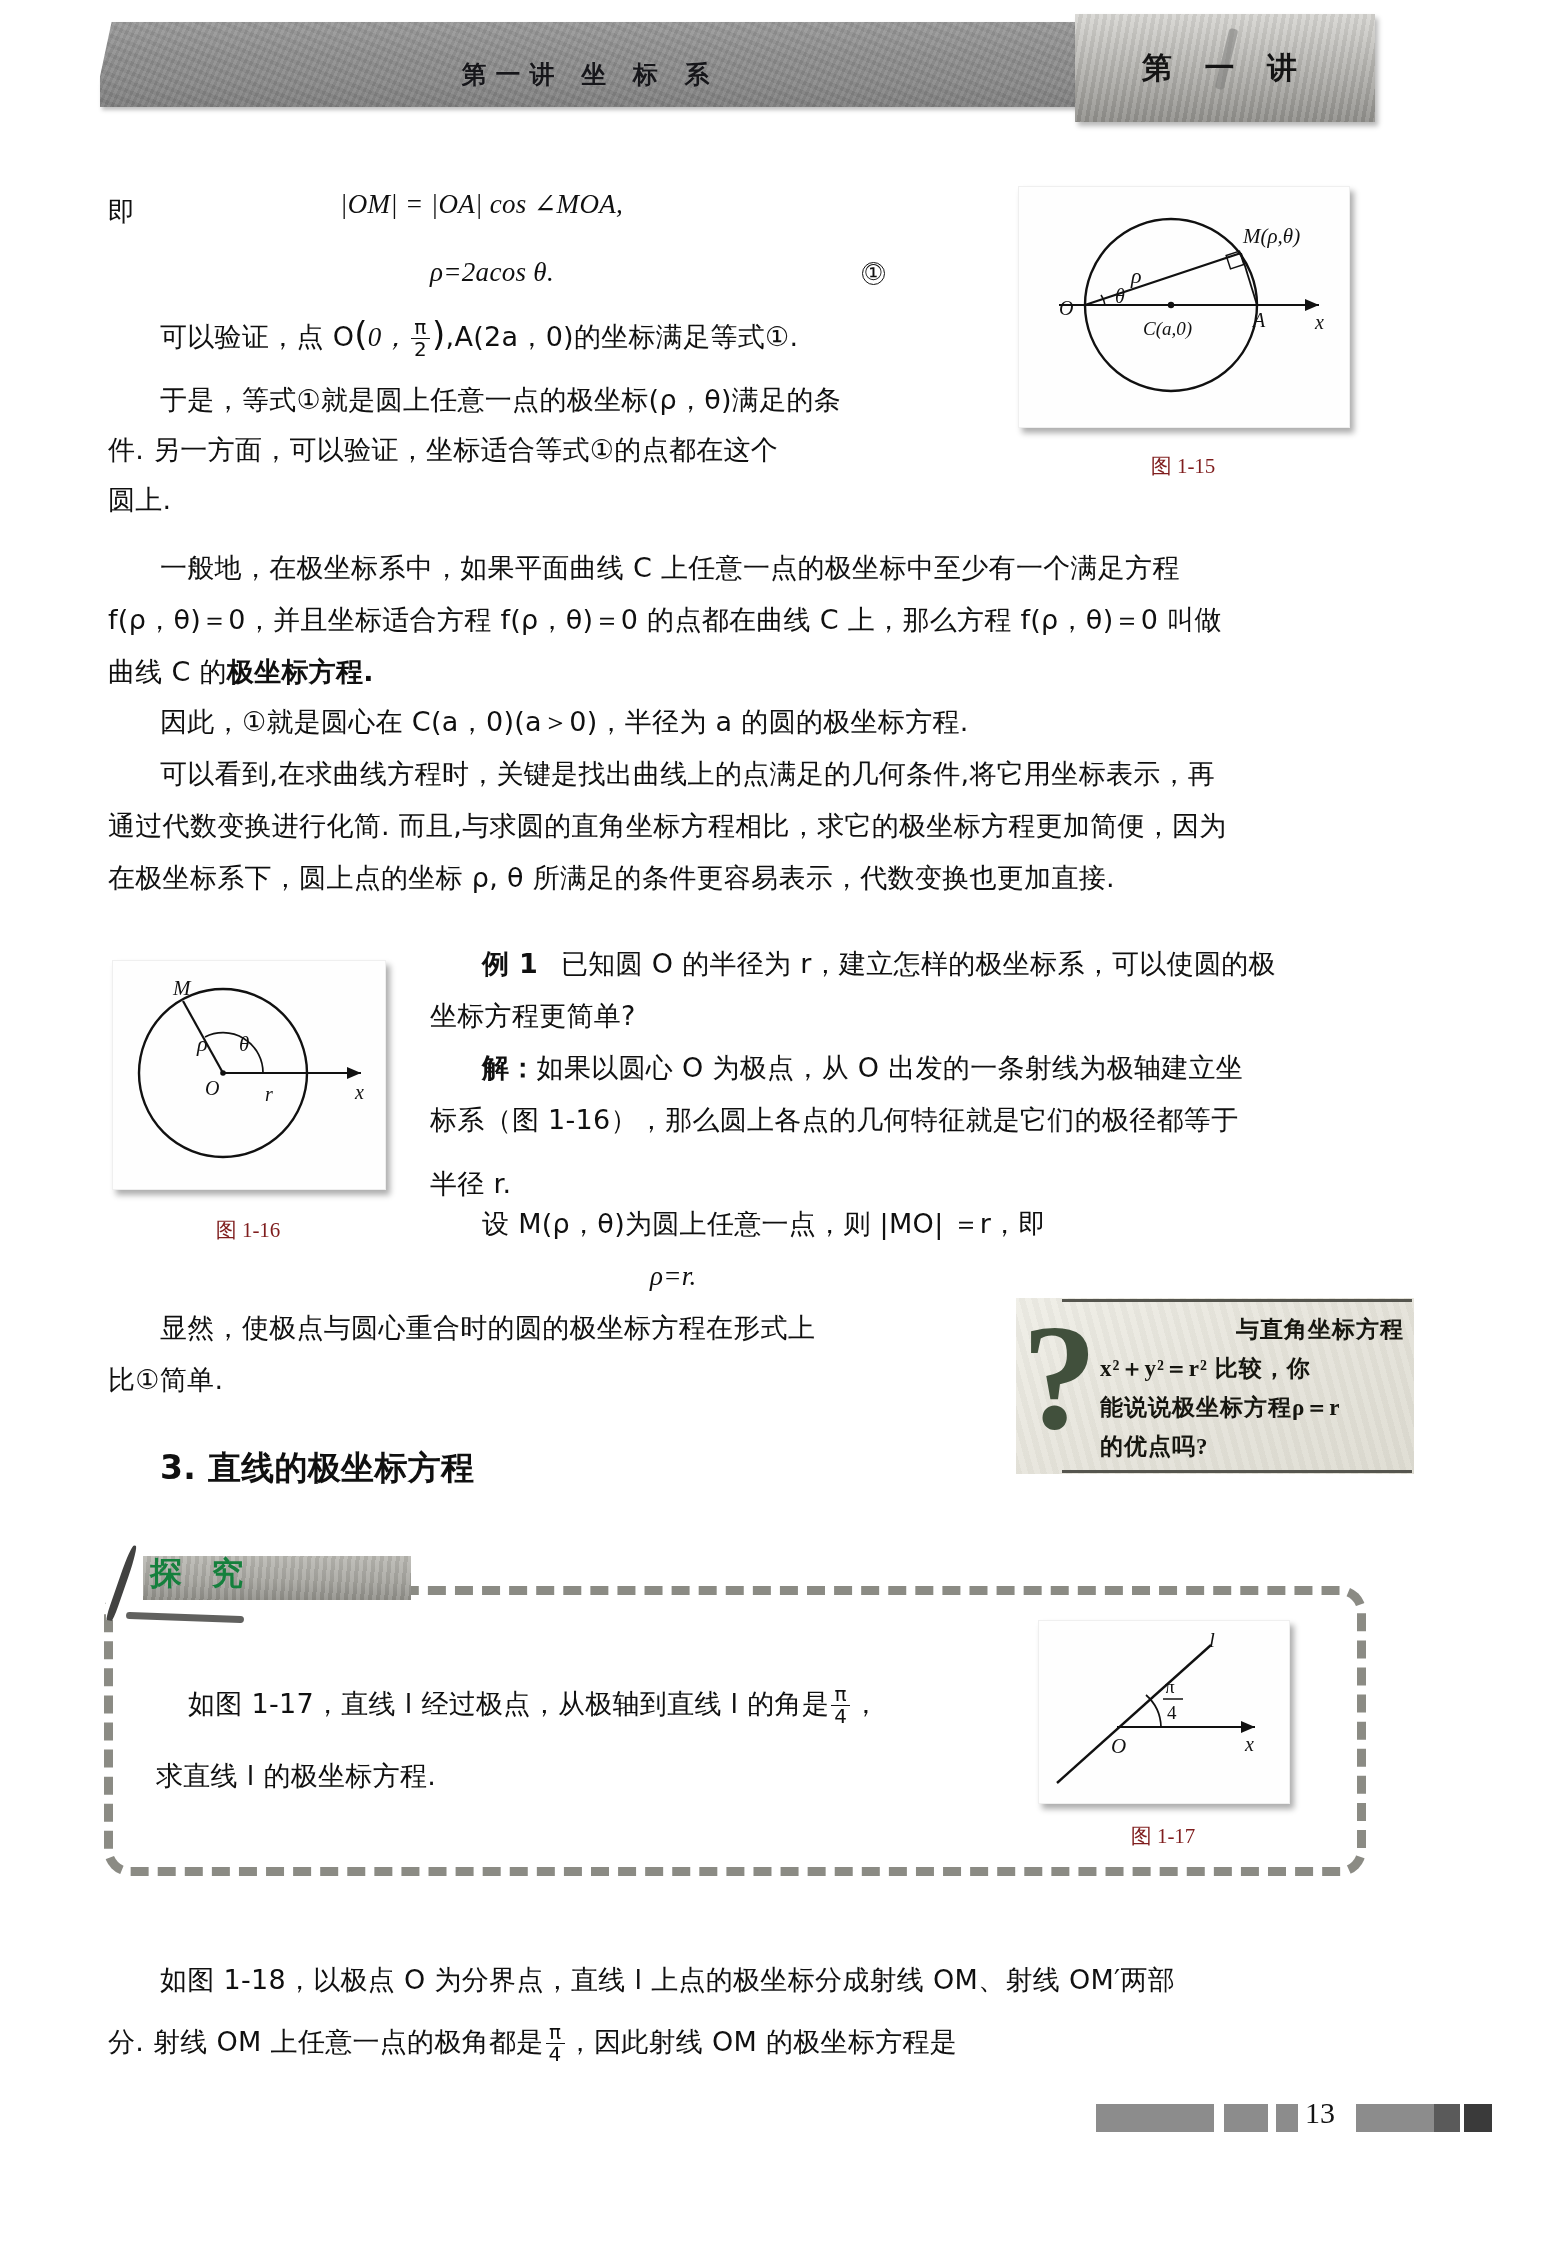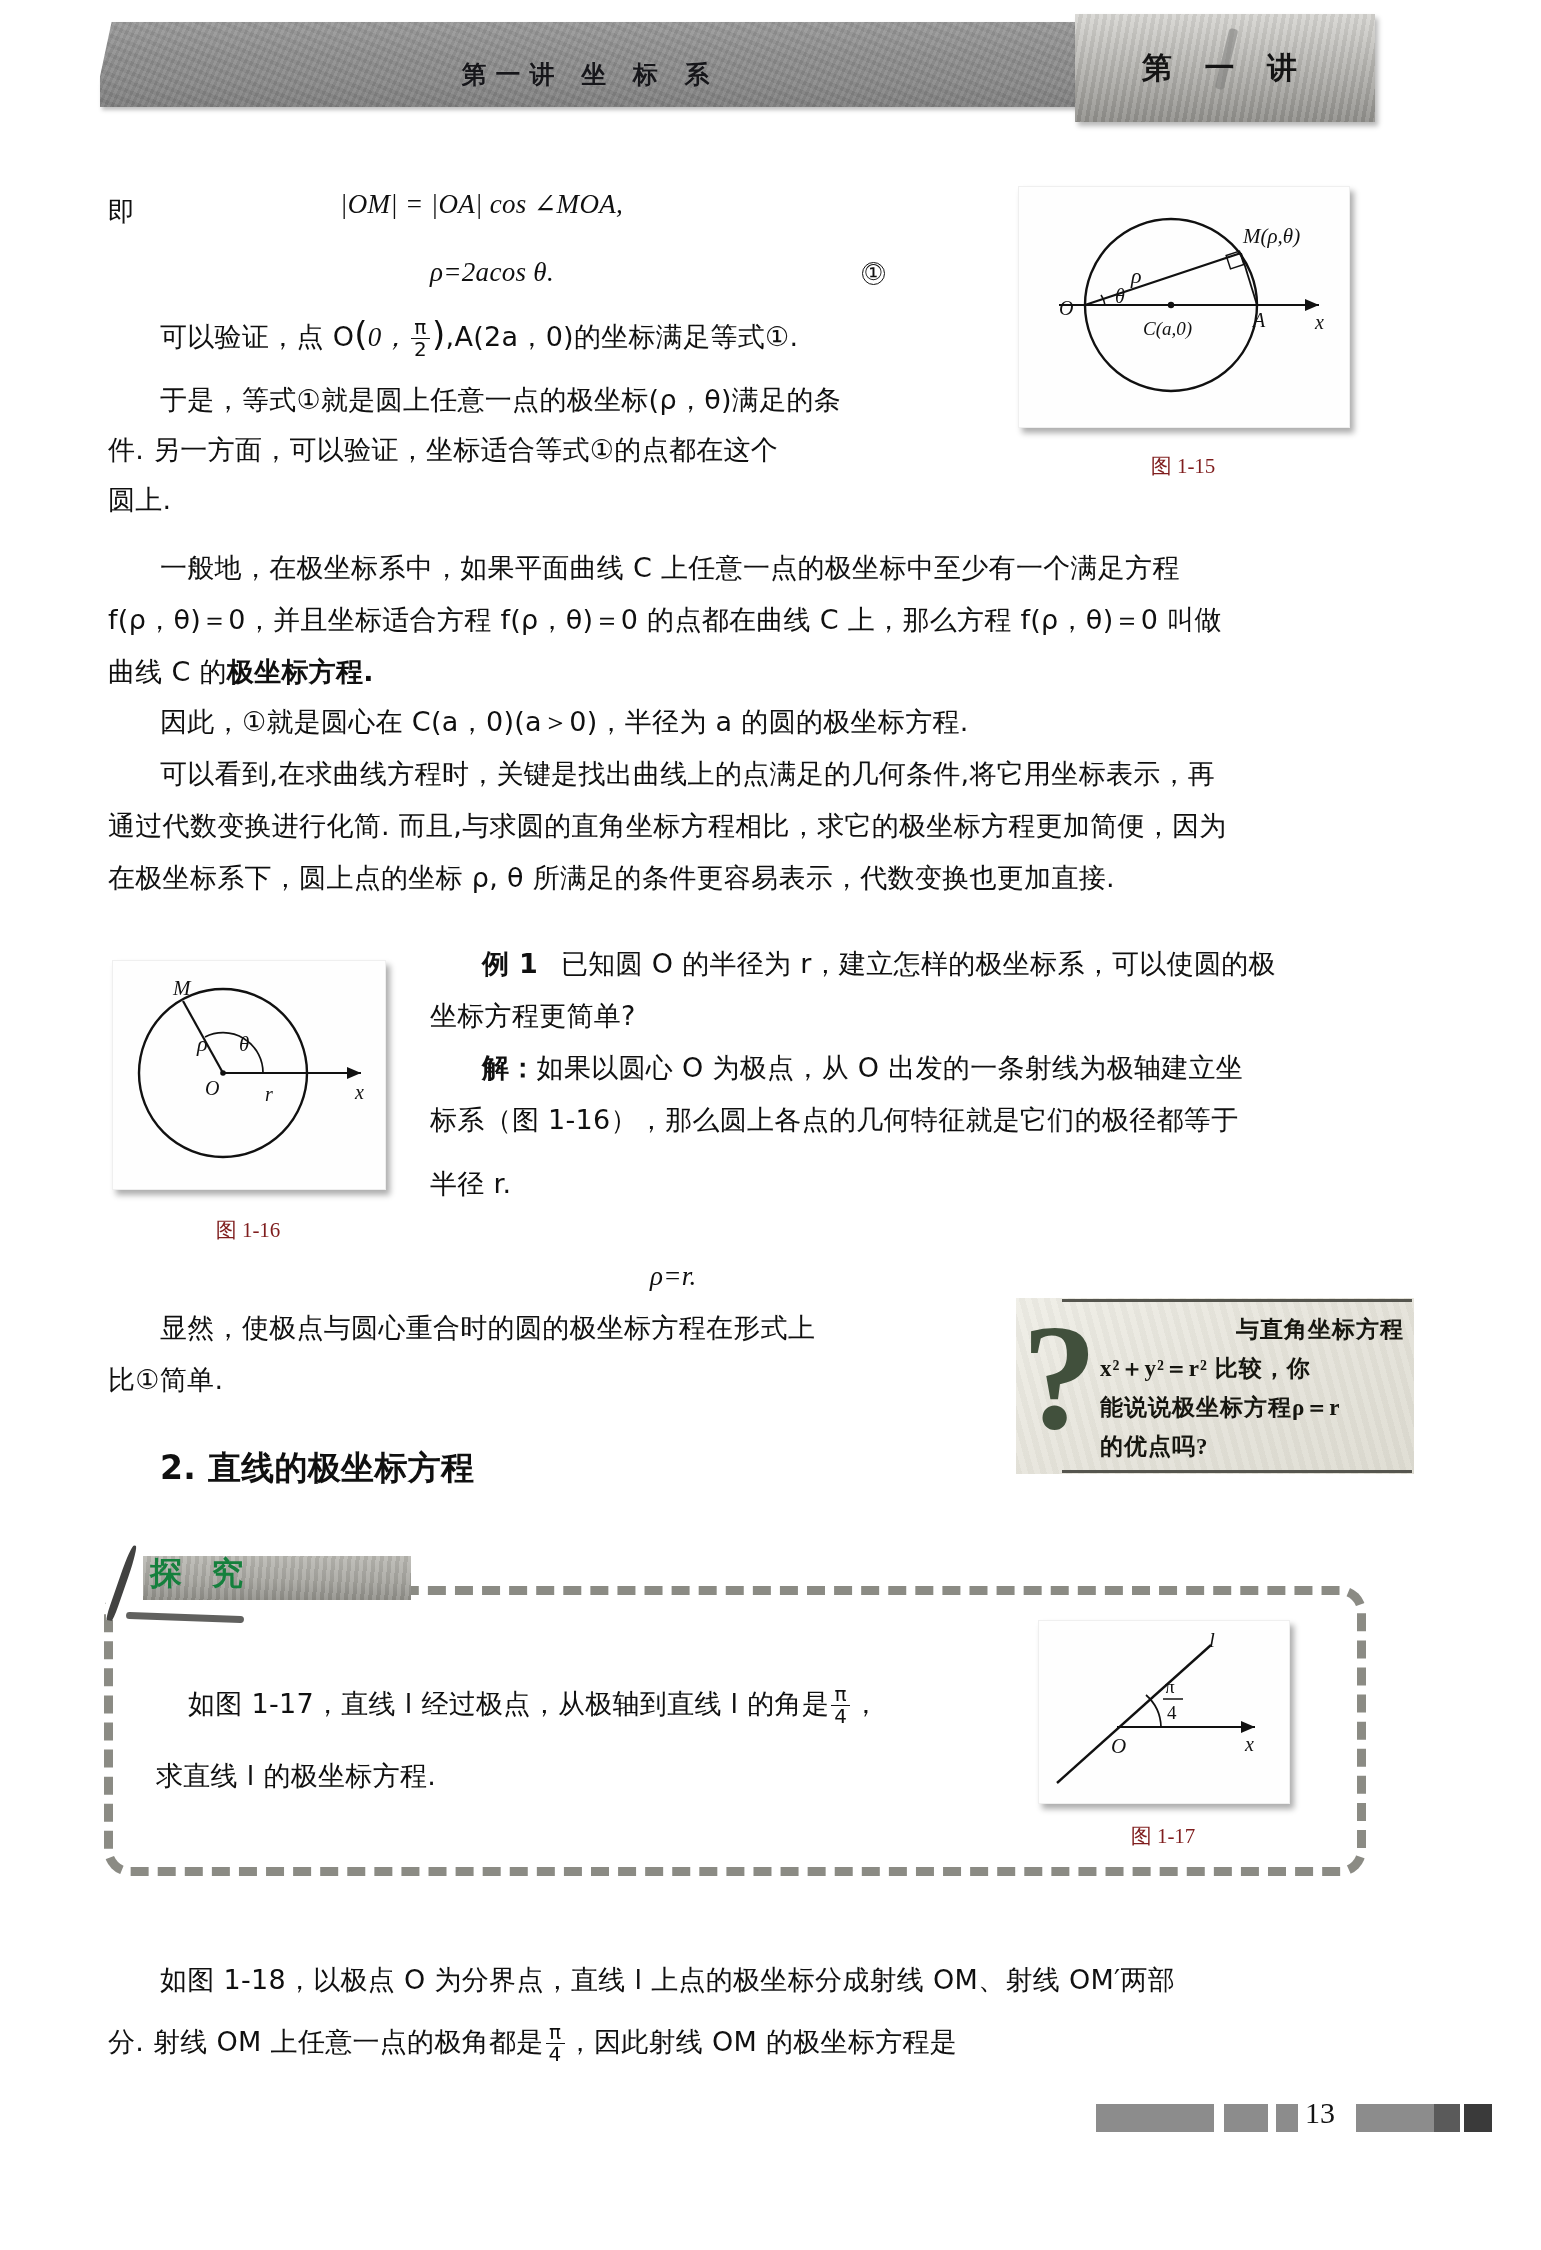--- a/index.html
+++ b/index.html
@@ -392,37 +392,38 @@
     <span style="margin-left:14px;">已知圆 O 的半径为 r，建立怎样的极坐标系，可以使圆的极</span>
   </div>
   <div class="txt cn" style="left:430px; top:994px;">坐标方程更简单?</div>
 
   <div class="txt cn" style="left:482px; top:1046px;">
     <span class="bold">解：</span><span>如果以圆心 O 为极点，从 O 出发的一条射线为极轴建立坐</span>
   </div>
   <div class="txt cn" style="left:430px; top:1098px;">标系（图 1-16），那么圆上各点的几何特征就是它们的极径都等于</div>
   <div class="txt cn" style="left:430px; top:1150px;margin-top:12px;">半径 r.</div>
 
+  <div class="txt cn" style="left:482px; top:1202px;">设 M(ρ，θ)为圆上任意一点，则 |MO| ＝r，即</div>
   <div class="txt mi" style="left:650px; top:1254px;">ρ=r.</div>
 
   <div class="txt cn" style="left:160px; top:1306px;">显然，使极点与圆心重合时的圆的极坐标方程在形式上</div>
   <div class="txt cn" style="left:108px; top:1358px;">比①简单.</div>
 
   <div class="qbox"></div>
   <div class="qbox-rule-top"></div>
   <div class="qbox-rule-bottom"></div>
   <div class="qmark">?</div>
   <div class="qtext">
     <div style="text-align:right; padding-right:8px;">与直角坐标方程</div>
     <div>x²＋y²＝r² 比较，你</div>
     <div>能说说极坐标方程ρ＝r</div>
     <div>的优点吗?</div>
   </div>
 
-  <div class="txt cn bold" style="left:160px; top:1446px; font-size:33px;">2. 直线的极坐标方程</div>
+  <div class="txt cn bold" style="left:160px; top:1446px; font-size:33px;">3. 直线的极坐标方程</div>
 
   <div class="explore-box"></div>
   <div class="explore-white"></div>
   <div class="explore-tab-bg"></div>
   <div class="explore-brush"></div>
   <div class="explore-brush2"></div>
   <div class="explore-label">探 究</div>
 
   <div class="txt cn" style="left:188px; top:1682px; white-space:nowrap;">
     <span>如图 1-17，直线 l 经过极点，从极轴到直线 l 的角是</span><span class="frac"><span class="num">π</span><span class="den">4</span></span><span>，</span>

